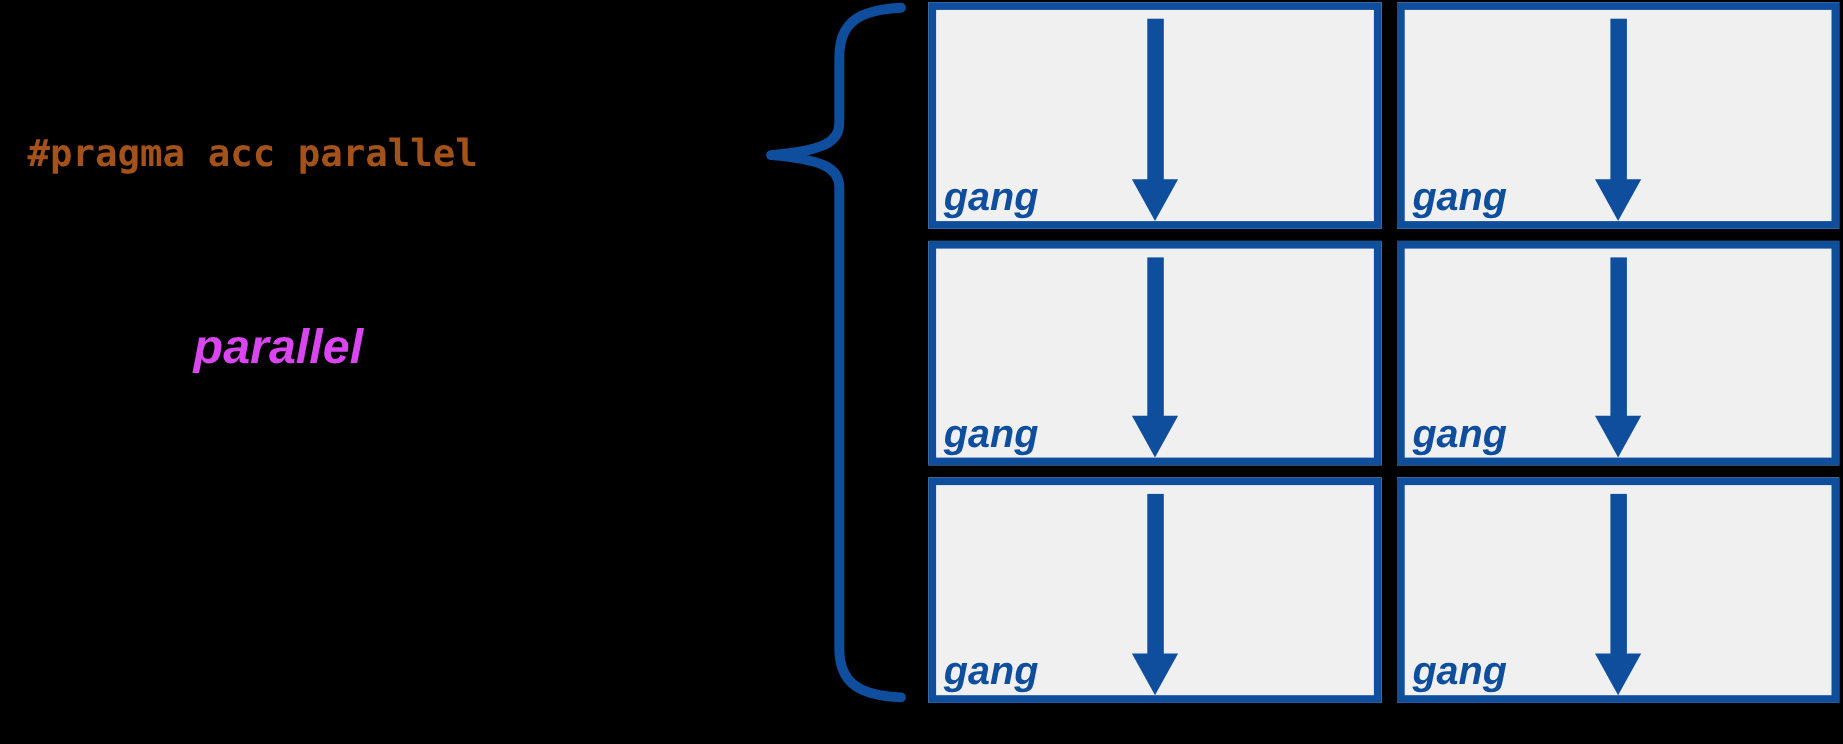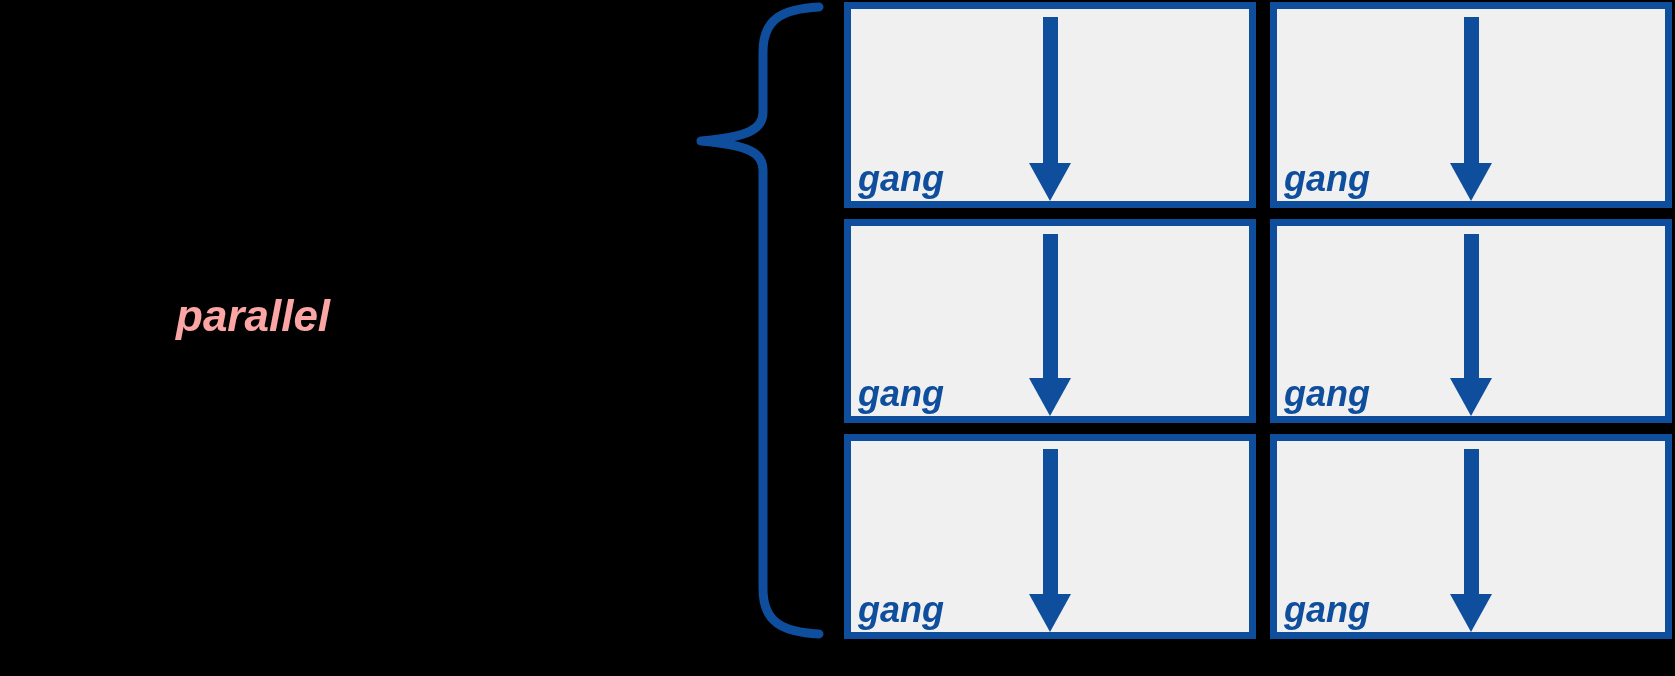--- a/index.html
+++ b/index.html
@@ -22,21 +22,21 @@
     color: #A3521A;
     white-space: pre;
   }
 
   .kw {
     position: absolute;
     font-family: "Liberation Sans", sans-serif;
     font-style: italic;
     font-weight: bold;
     font-size: 44px;
-    color: #fca5a5;
+    color: #d946ef;
     white-space: pre;
   }
   .kw-parallel { left: 176px; top: 291px; }
   .kw-gangs   { left: 171px; top: 449px; }
 
   .brace-svg {
     position: absolute;
     left: 0; top: 0;
     width: 1675px;
     height: 676px;
@@ -94,20 +94,21 @@
     border-left: 21px solid transparent;
     border-right: 21px solid transparent;
     border-top: 38px solid #0E4E9D;
   }
 </style>
 </head>
 <body>
 
 <div id="stage">
 
+  <div class="pragma-text">#pragma acc parallel</div>
 
   <div class="kw kw-parallel">parallel</div>
 
 
   <svg class="brace-svg" viewBox="0 0 1675 676">
     <path d="M 819 7
              C 782 9, 763 19, 763 52
              L 763 112
              C 763 129, 749 137, 701 141
              C 749 145, 763 153, 763 170

